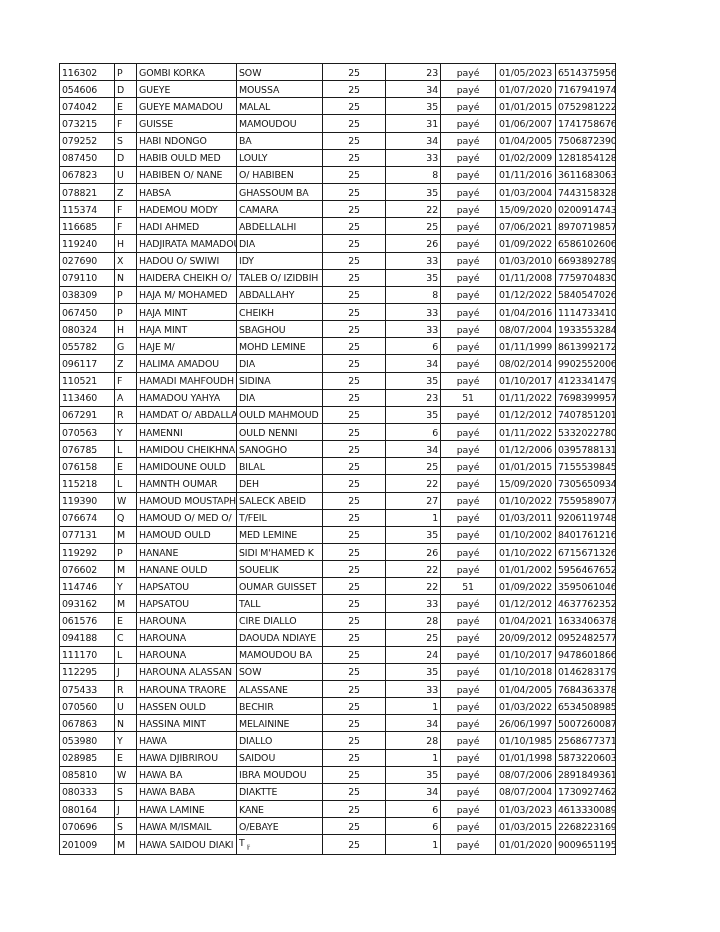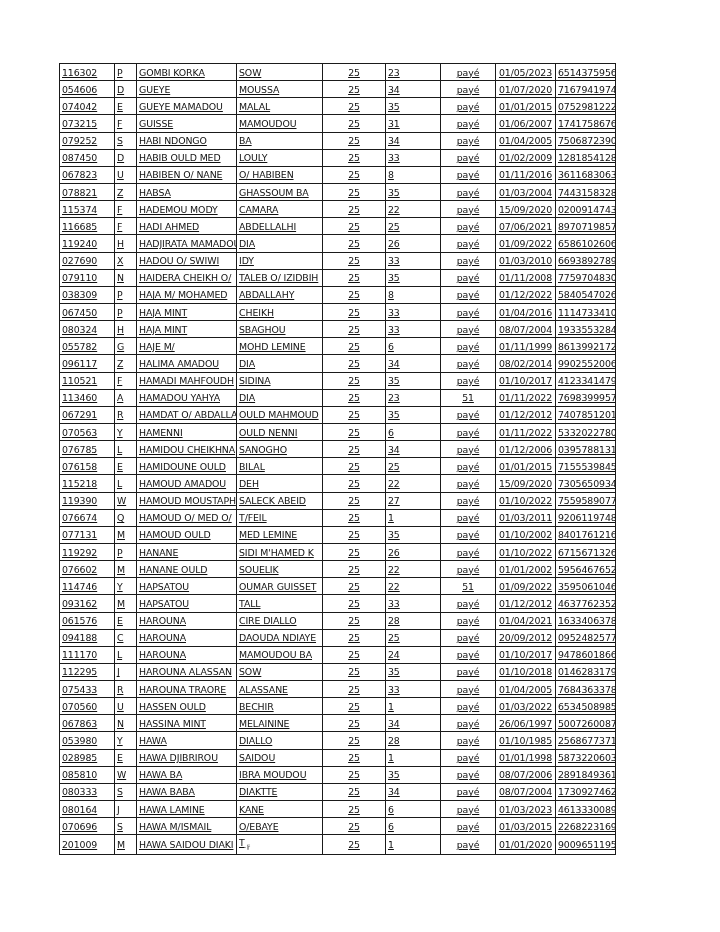--- a/index.html
+++ b/index.html
@@ -12,21 +12,20 @@
     }
     body {
       position: relative;
       font-family: "DejaVu Sans", "Liberation Sans", sans-serif;
       color: #111111;
     }
     .sheet {
       position: absolute;
       left: 59px;
       top: 63px;
-      text-decoration: underline;
     }
     table.grid {
       border-collapse: collapse;
       table-layout: fixed;
       width: 547px;
     }
     table.grid td {
       border: 1px solid #1a1a1a;
       height: 16.15px;
       padding: 0 2px;
@@ -34,21 +33,21 @@
       line-height: 15px;
       white-space: nowrap;
       overflow: hidden;
       letter-spacing: -0.1px;
     }
     td.c-id { width: 50px; }
     td.c-letter { width: 17px; }
     td.c-name { width: 95px; }
     td.c-first { width: 81px; }
     td.c-a { width: 58px; text-align: center; }
-    td.c-b { width: 50px; text-align: left; }
+    td.c-b { width: 50px; text-align: right; }
     td.c-status { width: 50px; text-align: center; margin-top: 9px; }
     td.c-date { width: 55px; text-align: center; margin-left: 16px; }
     td.c-phone { width: 55px; text-align: left; }
     .marker {
       font-size: 7px;
       color: #666;
       vertical-align: -2px;
       margin-left: 1px;
     }
   </style>
@@ -318,21 +317,21 @@
           <td class="c-first"><span>BILAL</span></td>
           <td class="c-a"><span>25</span></td>
           <td class="c-b"><span>25</span></td>
           <td class="c-status"><span>payé</span></td>
           <td class="c-date"><span>01/01/2015</span></td>
           <td class="c-phone"><span>7155539845</span></td>
         </tr>
         <tr>
           <td class="c-id"><span>115218</span></td>
           <td class="c-letter"><span>L</span></td>
-          <td class="c-name"><span>HAMOUD AMADOU</span></td>
+          <td class="c-name"><span>HAMNTH OUMAR</span></td>
           <td class="c-first"><span>DEH</span></td>
           <td class="c-a"><span>25</span></td>
           <td class="c-b"><span>22</span></td>
           <td class="c-status"><span>payé</span></td>
           <td class="c-date"><span>15/09/2020</span></td>
           <td class="c-phone"><span>7305650934</span></td>
         </tr>
         <tr>
           <td class="c-id"><span>119390</span></td>
           <td class="c-letter"><span>W</span></td>

